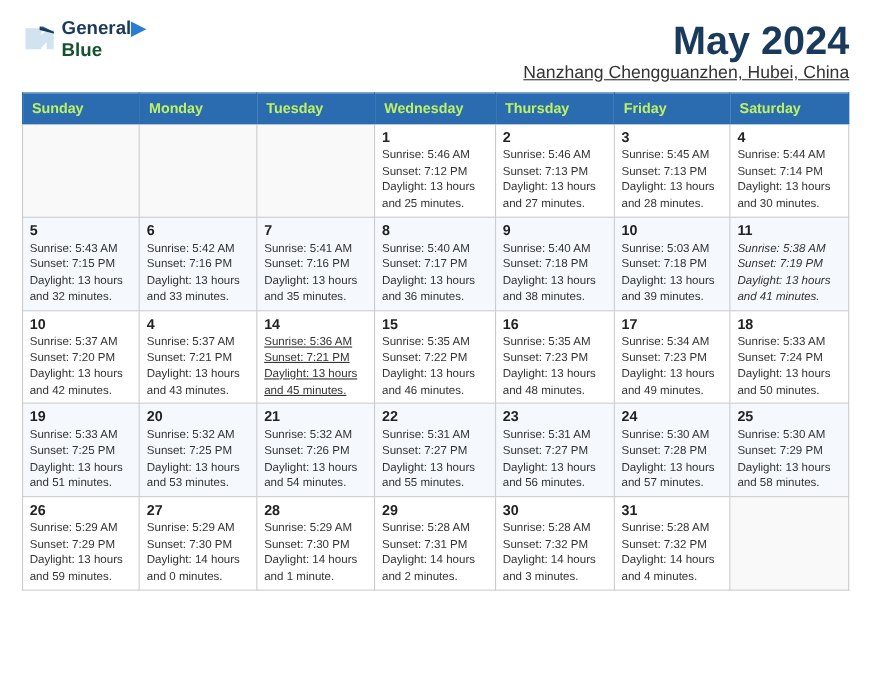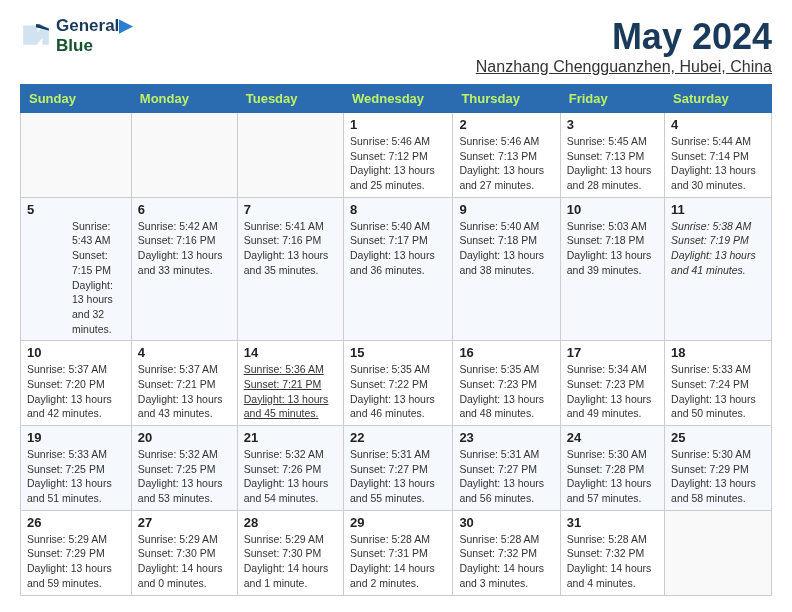--- a/index.html
+++ b/index.html
@@ -142,21 +142,21 @@
           <div class="day-number">4</div>
           <div class="day-info" style="white-space: pre-line;">Sunrise: 5:44 AM
 Sunset: 7:14 PM
 Daylight: 13 hours
 and 30 minutes.</div>
         </td>
       </tr>
       <tr>
         <td>
           <div class="day-number">5</div>
-          <div class="day-info" style="white-space: pre-line; margin-left: 45px;">Sunrise: 5:43 AM
+          <div class="day-info" style="white-space: pre-line;">Sunrise: 5:43 AM
 Sunset: 7:15 PM
 Daylight: 13 hours
 and 32 minutes.</div>
         </td>
         <td>
           <div class="day-number">6</div>
           <div class="day-info" style="white-space: pre-line;">Sunrise: 5:42 AM
 Sunset: 7:16 PM
 Daylight: 13 hours
 and 33 minutes.</div>

